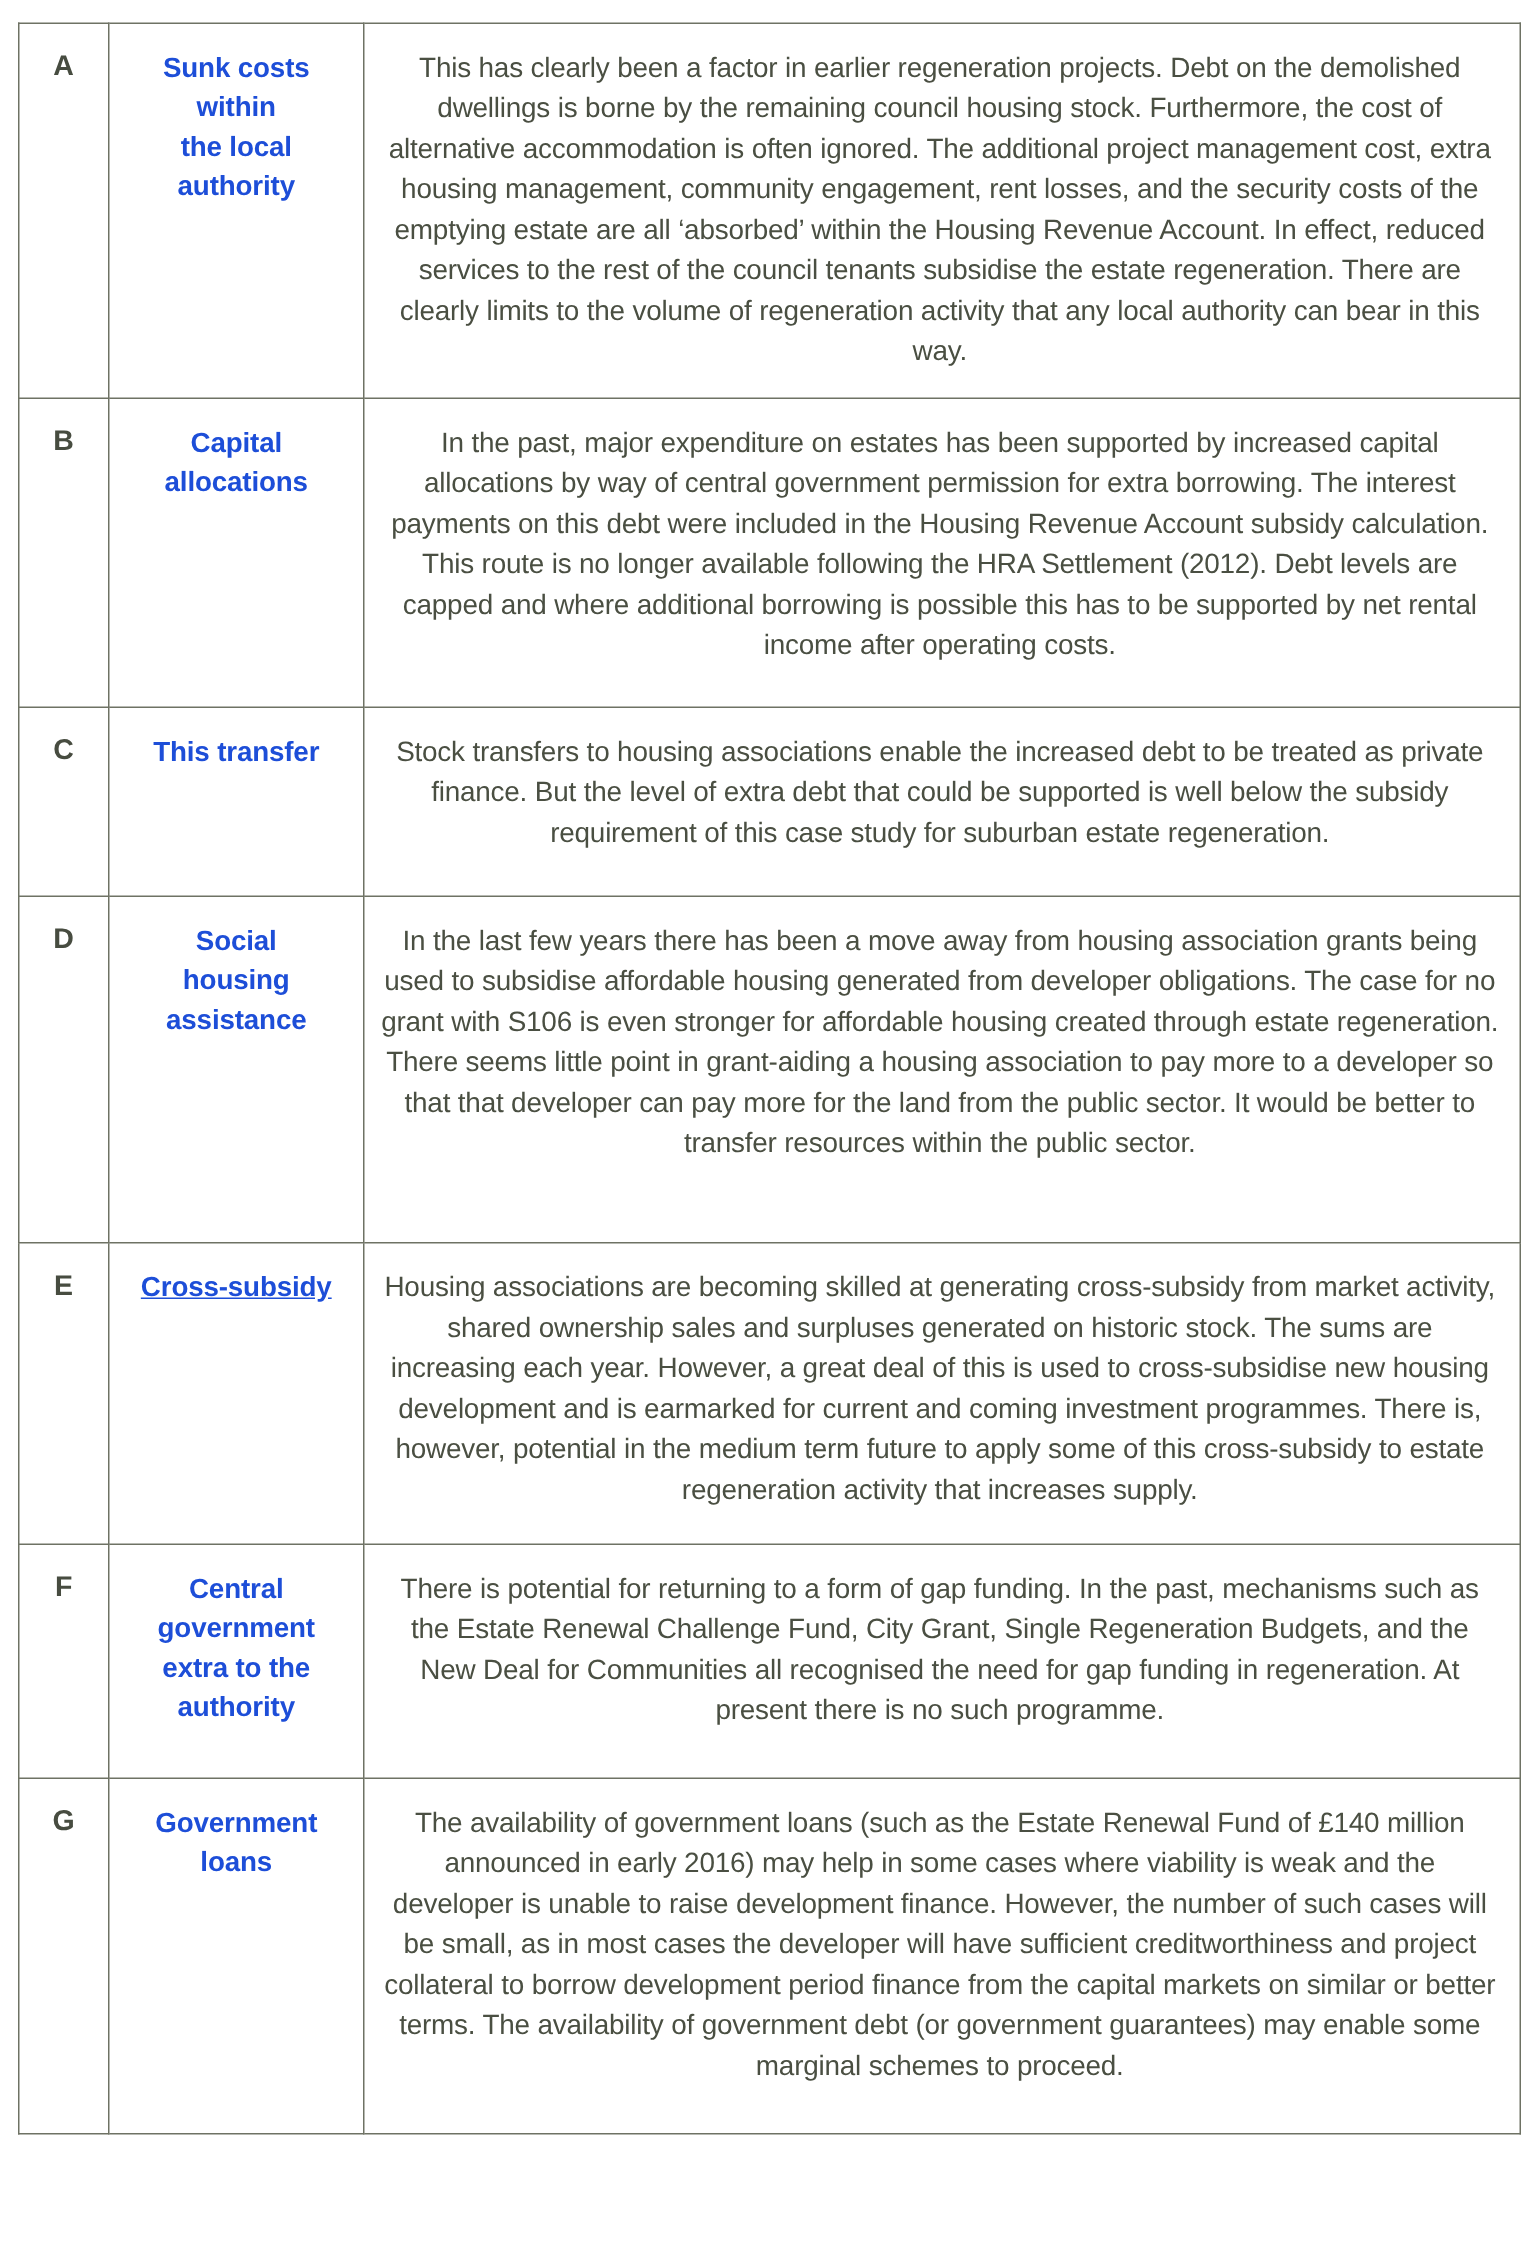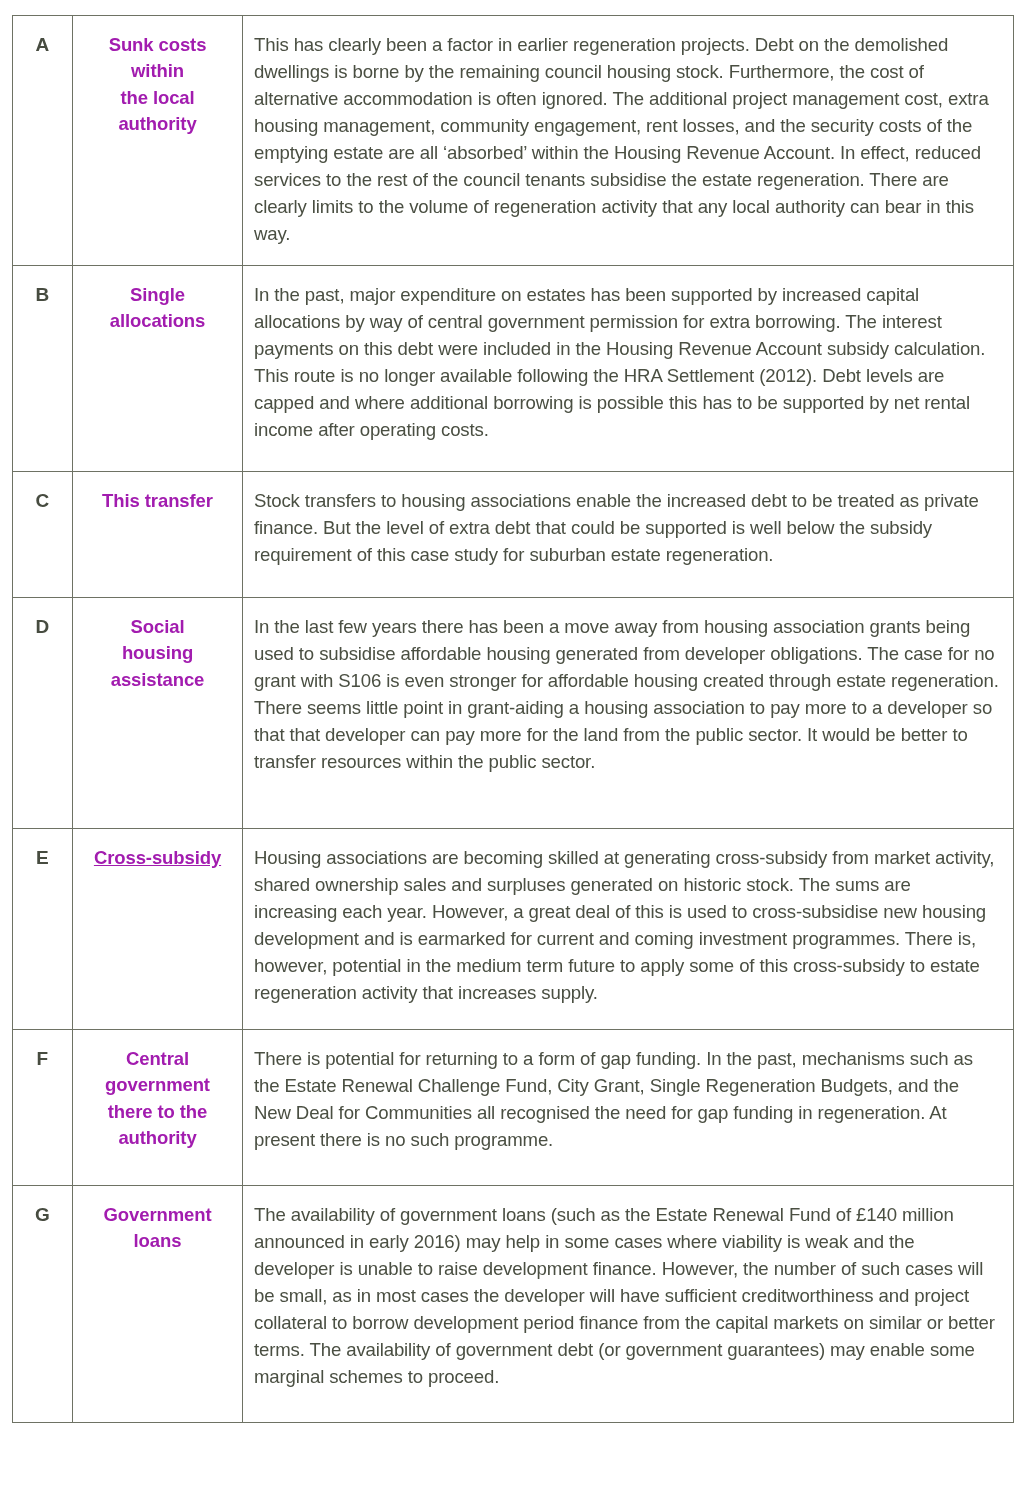--- a/index.html
+++ b/index.html
@@ -60,27 +60,27 @@
   
   .cell-label {
     text-align: center;
   }
   .label-text {
     display: block;
     font-size: 18.5px;
     font-weight: bold;
     line-height: 1.42;
     padding: 16px 10px 14px 10px;
-    color: #a21caf;
+    color: #1d4ed8;
     letter-spacing: -0.1px;
   }
 
   
   .cell-body {
-    text-align: left;
+    text-align: center;
   }
   .body-text {
     display: block;
     font-size: 18.6px;
     font-weight: normal;
     line-height: 1.455;
     padding: 15px 14px 13px 11px;
     color: #4a4f42;
     letter-spacing: -0.15px;
     word-spacing: 0.1px;
@@ -121,21 +121,21 @@
         <td class="cell-body">
           <span class="body-text">This has clearly been a factor in earlier regeneration projects. Debt on the demolished dwellings is borne by the remaining council housing stock. Furthermore, the cost of alternative accommodation is often ignored. The additional project management cost, extra housing management, community engagement, rent losses, and the security costs of the emptying estate are all ‘absorbed’ within the Housing Revenue Account. In effect, reduced services to the rest of the council tenants subsidise the estate regeneration. There are clearly limits to the volume of regeneration activity that any local authority can bear in this way.</span>
         </td>
       </tr>
 
       <tr data-row="B">
         <td class="cell-ref">
           <span class="ref-letter">B</span>
         </td>
         <td class="cell-label">
-          <span class="label-text" style="white-space: pre-line;">Single
+          <span class="label-text" style="white-space: pre-line;">Capital
 allocations</span>
         </td>
         <td class="cell-body">
           <span class="body-text">In the past, major expenditure on estates has been supported by increased capital allocations by way of central government permission for extra borrowing. The interest payments on this debt were included in the Housing Revenue Account subsidy calculation. This route is no longer available following the HRA Settlement (2012). Debt levels are capped and where additional borrowing is possible this has to be supported by net rental income after operating costs.</span>
         </td>
       </tr>
 
       <tr data-row="C">
         <td class="cell-ref">
           <span class="ref-letter">C</span>
@@ -174,21 +174,21 @@
         </td>
       </tr>
 
       <tr data-row="F">
         <td class="cell-ref">
           <span class="ref-letter">F</span>
         </td>
         <td class="cell-label">
           <span class="label-text" style="white-space: pre-line;">Central
 government
-there to the
+extra to the
 authority</span>
         </td>
         <td class="cell-body">
           <span class="body-text">There is potential for returning to a form of gap funding. In the past, mechanisms such as the Estate Renewal Challenge Fund, City Grant, Single Regeneration Budgets, and the New Deal for Communities all recognised the need for gap funding in regeneration. At present there is no such programme.</span>
         </td>
       </tr>
 
       <tr data-row="G">
         <td class="cell-ref">
           <span class="ref-letter">G</span>

